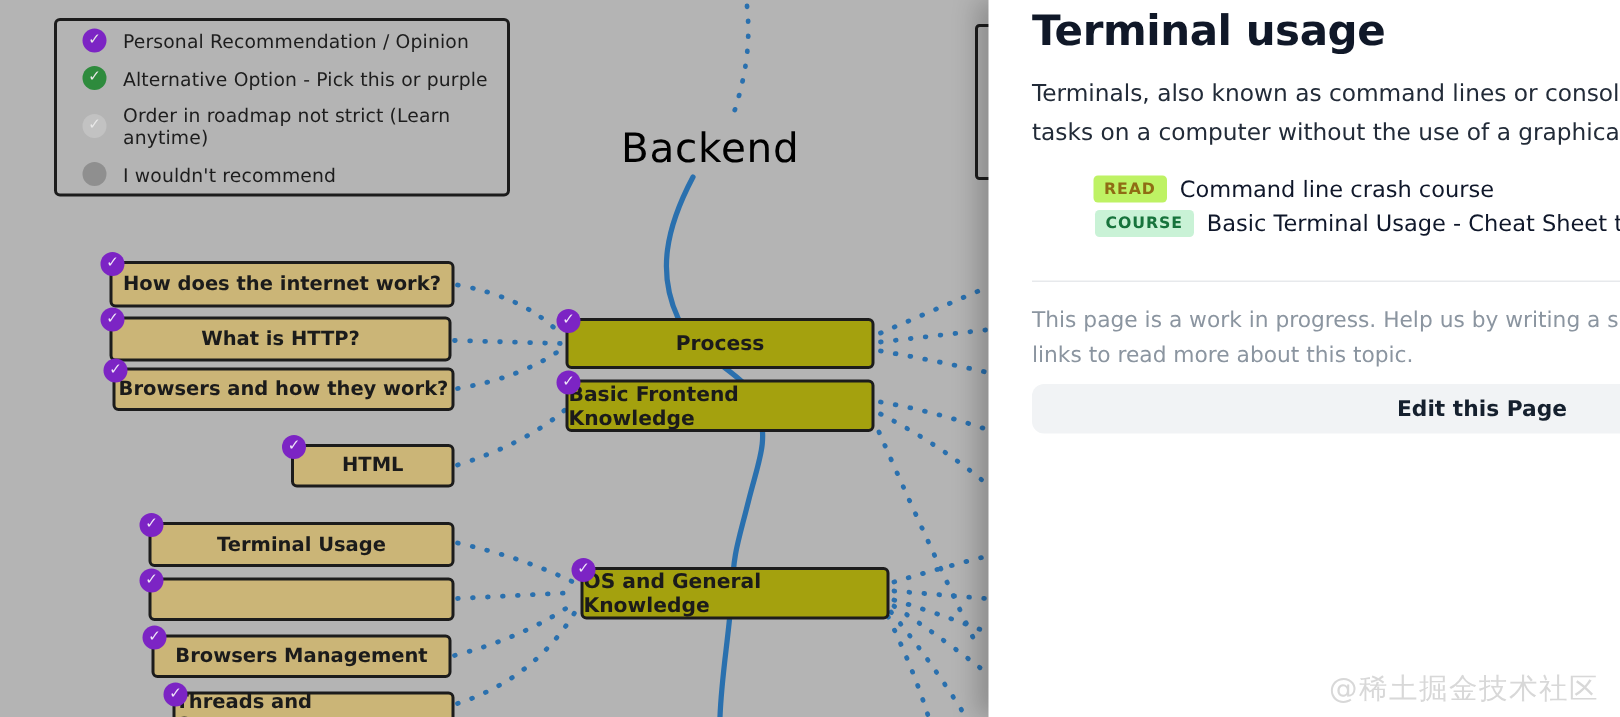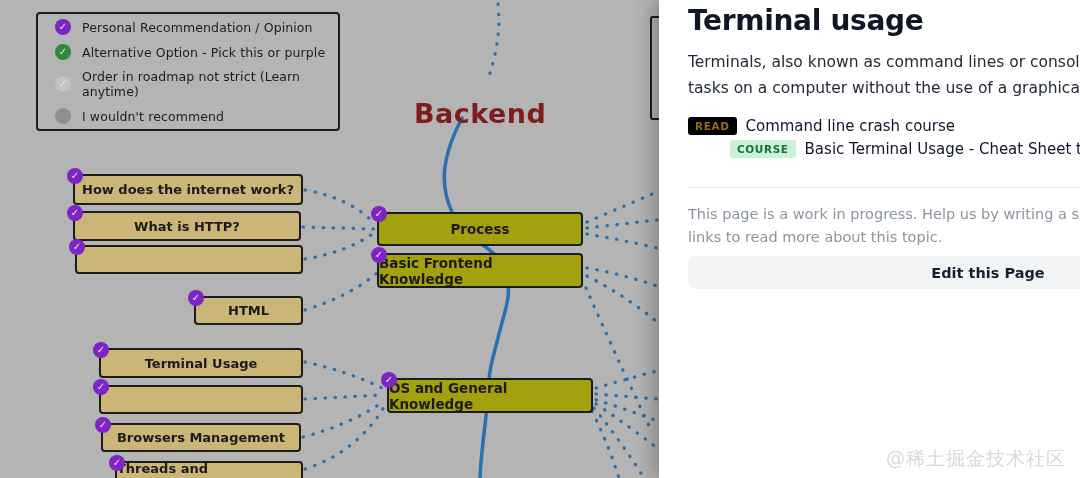--- a/index.html
+++ b/index.html
@@ -24,22 +24,22 @@
     width:16px; height:16px; border-radius:50%; flex:0 0 16px;
     display:flex; align-items:center; justify-content:center;
     color:#e8e8e8; font-size:10px; font-weight:bold; line-height:1;
   }
   .dot.purple { background:#7c24c4; }
   .dot.green  { background:#2e8b3d; }
   .dot.ltgray { background:#c2c2c2; }
   .dot.gray   { background:#8f8f8f; }
 
   .backend-title {
-    position:absolute; left:414px; top:98px;
-    font-size:27px; font-weight:bold; color:#7f1d1d; letter-spacing:.5px;
+    position:absolute; left:414px; top:84px;
+    font-size:27px; font-weight:normal; color:#000000; letter-spacing:.5px;
   }
 
   .node {
     position:absolute; border:2px solid #1c1c1c; border-radius:4px;
     display:flex; align-items:center; justify-content:center;
     font-weight:bold; color:#1b1b1b; cursor:pointer;
   }
   .node.tan   { background:#cbb577; font-size:13px; }
   .node.olive { background:#a4a10e; font-size:13.5px; }
   .check {
@@ -66,21 +66,21 @@
   .panel-desc { position:absolute; left:29px; top:49px; }
   .panel-desc div {
     font-size:15.5px; line-height:26px; color:#222b38; white-space:nowrap;
   }
   .resources { position:absolute; left:29px; top:117px; display:flex; flex-direction:column; gap:5px; }
   .res-row { display:flex; align-items:center; gap:9px; white-space:nowrap; }
   .badge {
     font-size:10.5px; font-weight:bold; letter-spacing:.6px;
     padding:3px 7px; border-radius:3px;
   }
-  .badge.read   { background:#000000; color:#8f6c14; }
+  .badge.read   { background:#bef264; color:#8f6c14;margin-left:41px; }
   .badge.course { background:#c9f2d6; color:#17733c;margin-left:42px; }
   .res-link { font-size:15px; color:#0f172a; text-decoration:none; cursor:pointer; }
   .divider { position:absolute; left:29px; top:187px; right:0; height:1px; background:#e7e9ec; }
   .note { position:absolute; left:29px; top:203px; }
   .note div { font-size:14.5px; line-height:22.5px; color:#8b95a0; white-space:nowrap; }
   .edit-btn {
     position:absolute; left:29px; top:256px; width:600px; height:33px;
     background:#f1f3f5; border:none; border-radius:8px; cursor:pointer;
     font-family:inherit; font-size:14.5px; font-weight:bold; color:#15202e;
     display:flex; align-items:center; justify-content:center;
@@ -152,20 +152,21 @@
     <div class="node tan" style="left:73px;top:174px;width:230px;height:31px">
       <span class="check">✓</span>
       <span>How does the internet work?</span>
     </div>
     <div class="node tan" style="left:73px;top:211px;width:228px;height:30px">
       <span class="check">✓</span>
       <span>What is HTTP?</span>
     </div>
     <div class="node tan" style="left:75px;top:245px;width:228px;height:29px">
       <span class="check">✓</span>
+      <span>Browsers and how they work?</span>
     </div>
     <div class="node tan" style="left:194px;top:296px;width:109px;height:29px">
       <span class="check">✓</span>
       <span>HTML</span>
     </div>
 
     <div class="node tan" style="left:99px;top:348px;width:204px;height:30px">
       <span class="check">✓</span>
       <span>Terminal Usage</span>
     </div>

